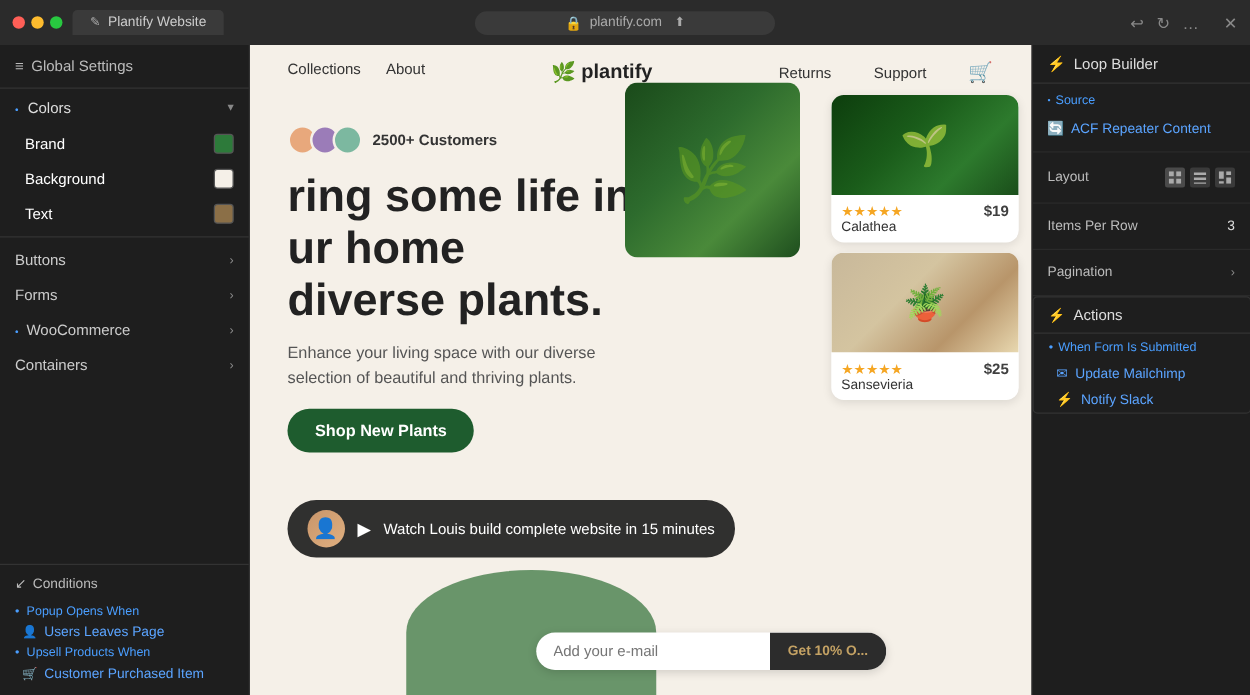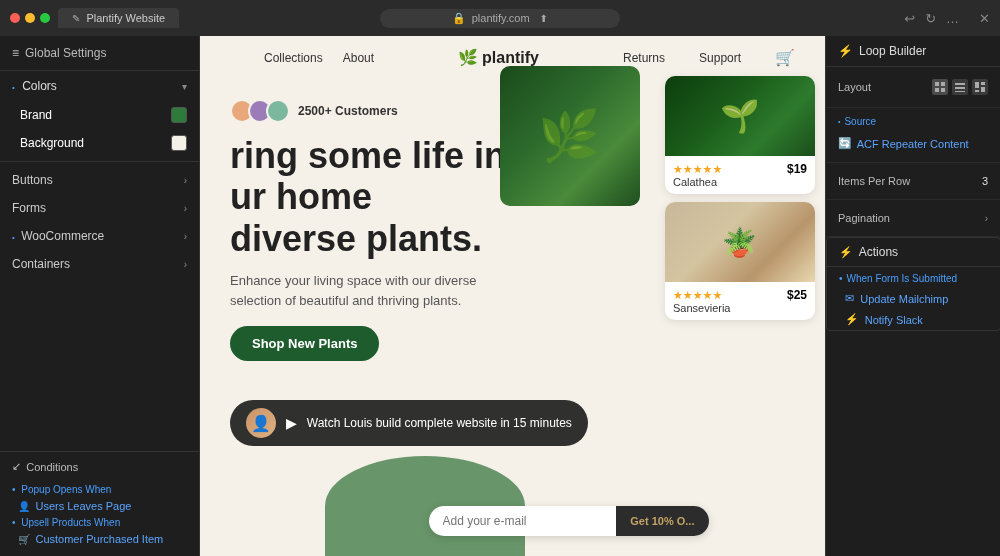--- a/index.html
+++ b/index.html
@@ -179,24 +179,22 @@
       background: #f5f0e8;
       position: relative;
       overflow: hidden;
     }
 
     
     .site-nav {
       background: #f5f0e8;
       padding: 12px 30px;
       display: flex;
-      align-items: center;
       justify-content: space-between;
       border-bottom: none;
-      margin-left: 34px;
     }
     .site-nav-links { display: flex; gap: 20px; }
     .site-nav-links a {
       font-size: 12px;
       color: #333;
       text-decoration: none;
     }
     .site-logo {
       font-size: 16px;
       font-weight: 600;
@@ -284,21 +282,21 @@
       box-shadow: 0 2px 8px rgba(0,0,0,0.1);
     }
     .product-card-body { padding: 6px 8px; }
     .product-stars { color: #f5a623; font-size: 11px; }
     .product-info {
       display: flex;
       justify-content: space-between;
       align-items: center;
     }
     .product-name { font-size: 11px; color: #333; }
-    .product-price { font-size: 12px; font-weight: 600; color: #000000; }
+    .product-price { font-size: 12px; font-weight: 600; color: #404040; }
 
     
     .plant-bg-card {
       position: absolute;
       top: 30px;
       left: 48%;
       width: 140px;
       height: 140px;
       border-radius: 10px;
       overflow: hidden;
@@ -559,20 +557,24 @@
       </div>
 
       <div class="sidebar-item">
         <span>Brand</span>
         <div class="color-swatch swatch-green"></div>
       </div>
       <div class="sidebar-item">
         <span>Background</span>
         <div class="color-swatch swatch-white"></div>
       </div>
+      <div class="sidebar-item">
+        <span>Text</span>
+        <div class="color-swatch swatch-brown"></div>
+      </div>
     </div>
 
     <hr class="sidebar-divider">
 
     <div class="sidebar-top-item">
       <span>Buttons</span>
       <span class="arrow">›</span>
     </div>
     <div class="sidebar-top-item">
       <span>Forms</span>
@@ -703,20 +705,33 @@
     <div class="email-bar">
       <input class="email-input" type="text" placeholder="Add your e-mail" style="">
       <button class="email-submit">Get 10% O...</button>
     </div>
   </div>
 
   <div class="right-panel">
     <div class="panel-title">
       <span class="icon">⚡</span>
       <span>Loop Builder</span>
+    </div>
+
+    <div class="panel-section">
+      <div class="panel-section-title">
+        <span class="bullet">•</span>
+        <span>Source</span>
+      </div>
+      <div class="panel-row">
+        <div class="source-tag">
+          <span>🔄</span>
+          <span>ACF Repeater Content</span>
+        </div>
+      </div>
     </div>
 
     <div class="panel-section">
       <div class="panel-row">
         <span>Layout</span>
         <div class="layout-icons">
           <div class="layout-icon active">
             <svg viewBox="0 0 10 10">
               <rect x="0" y="0" width="4" height="4"></rect>
               <rect x="6" y="0" width="4" height="4"></rect>
@@ -737,33 +752,20 @@
               <rect x="6" y="0" width="4" height="3"></rect>
               <rect x="6" y="5" width="4" height="5"></rect>
               <rect x="0" y="8" width="4" height="2"></rect>
             </svg>
           </div>
         </div>
       </div>
     </div>
 
     <div class="panel-section">
-      <div class="panel-section-title">
-        <span class="bullet">•</span>
-        <span>Source</span>
-      </div>
-      <div class="panel-row">
-        <div class="source-tag">
-          <span>🔄</span>
-          <span>ACF Repeater Content</span>
-        </div>
-      </div>
-    </div>
-
-    <div class="panel-section">
       <div class="panel-row">
         <span>Items Per Row</span>
         <span class="items-per-row-val">3</span>
       </div>
     </div>
 
     <div class="panel-section">
       <div class="panel-row">
         <span>Pagination</span>
         <span class="pagination-arrow">›</span>

